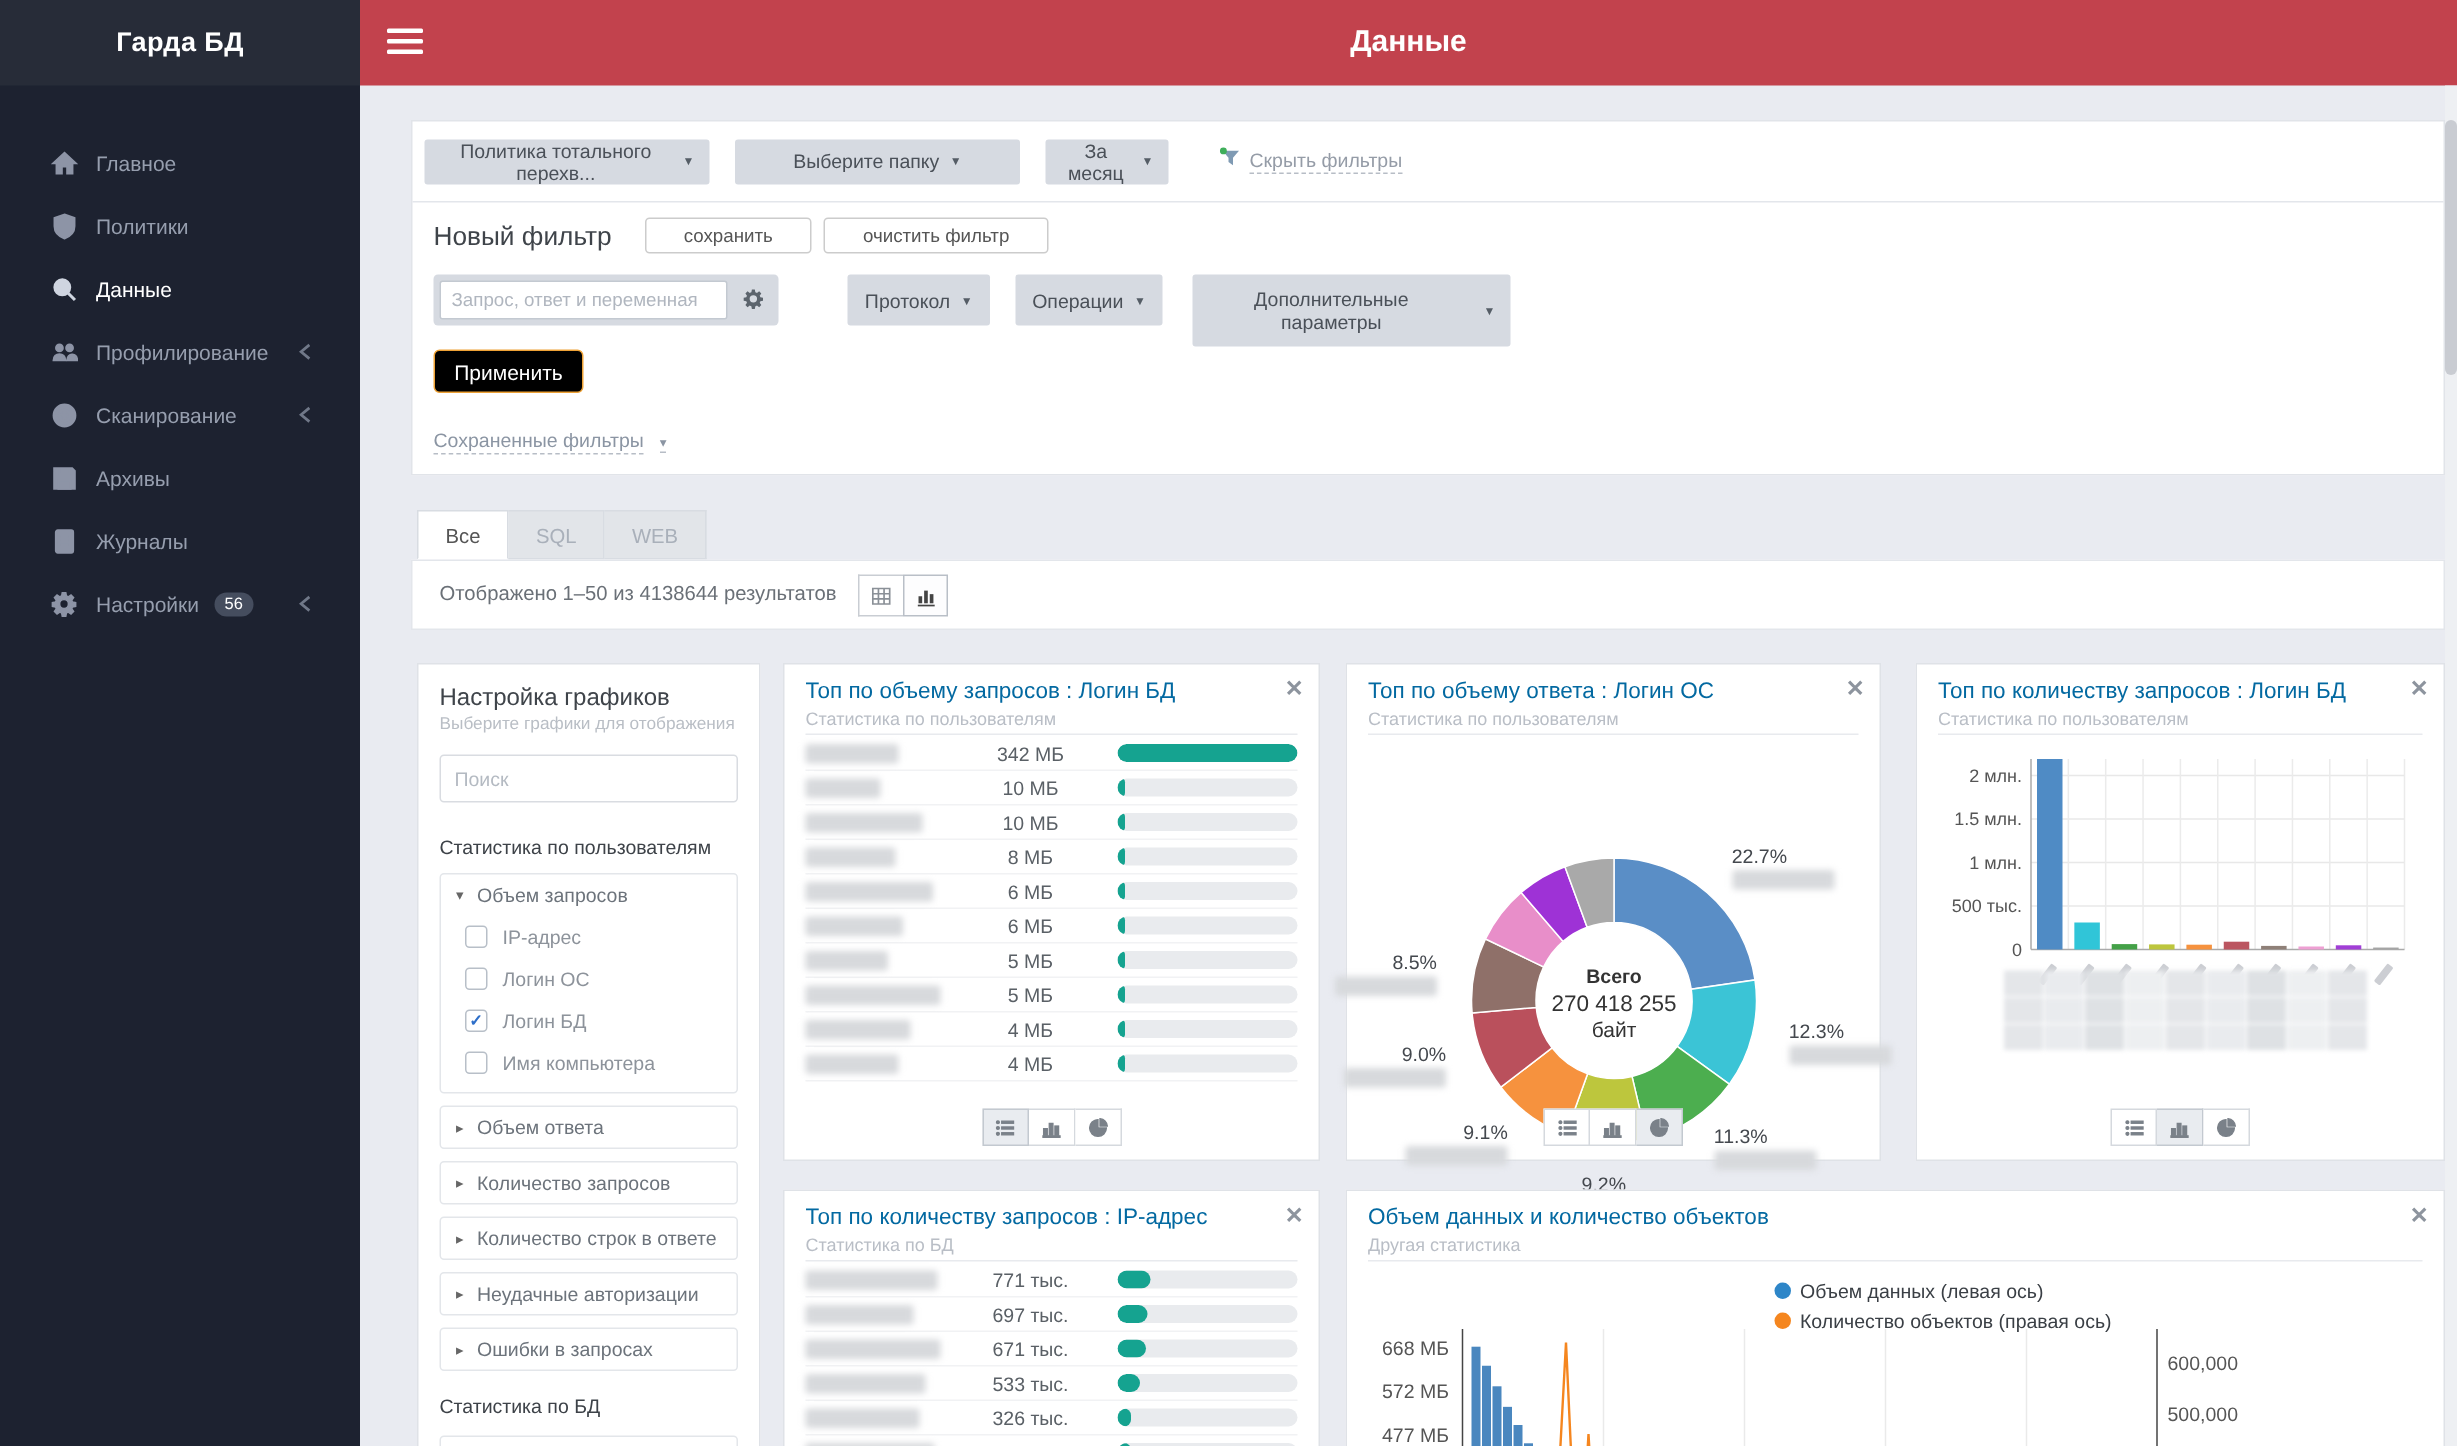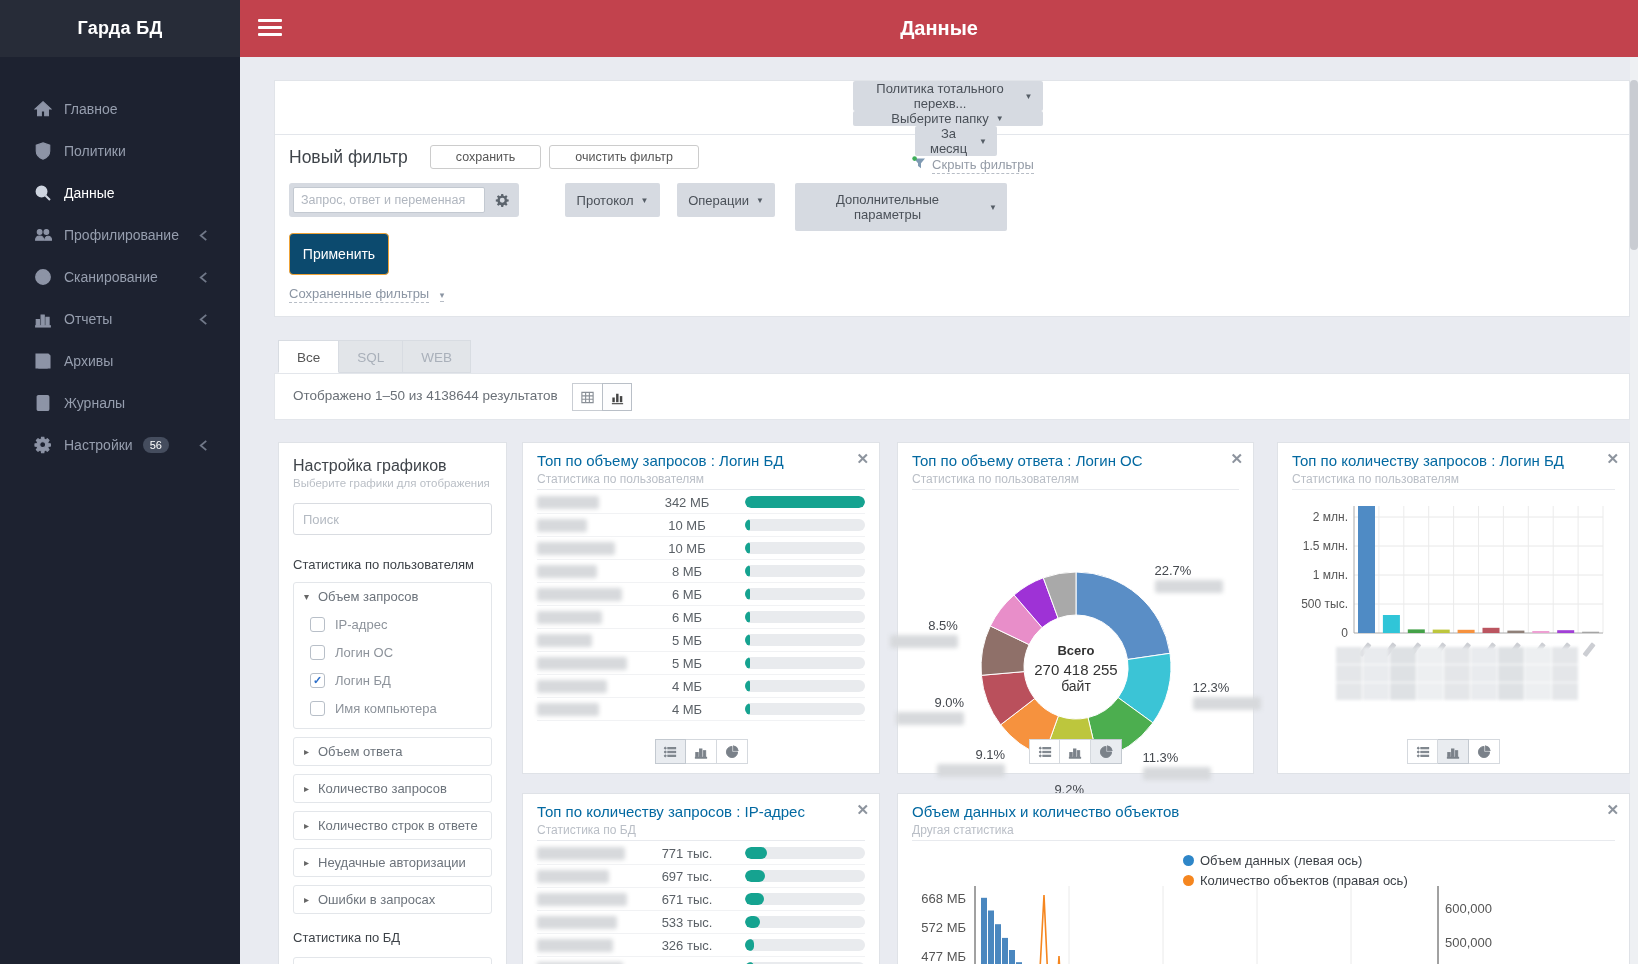--- a/index.html
+++ b/index.html
@@ -25,21 +25,21 @@
 
   
   #header{left:240px;top:0;width:1398px;height:57px;background:#c2424d;}
   #hamburger{position:absolute;left:18px;top:19px;width:24px;height:18px;cursor:pointer;}
   #hamburger div{height:3.2px;background:#fff;border-radius:1px;margin-bottom:3.6px;}
   #page-title{width:100%;text-align:center;line-height:57px;color:#fff;font-size:20px;font-weight:bold;}
 
   
   #panel{left:274px;top:80px;width:1356px;height:237px;background:#fff;border:1px solid #e1e4e9;box-sizing:border-box;}
   #toolbar-row{position:absolute;left:0;top:0;width:100%;height:54px;border-bottom:1px solid #e3e6eb;
-               display:flex;align-items:center;box-sizing:border-box;padding-left:8px;flex-direction:column;}
+               display:flex;align-items:center;box-sizing:border-box;padding-left:8px;}
   .drop-btn{background:#d6dae1;color:#4a5058;font-size:13px;height:30px;border:none;border-radius:2px;
             display:flex;align-items:center;padding:0 10px;cursor:pointer;box-sizing:border-box;}
   .caret{font-size:8px;color:#555d66;margin-left:7px;}
   #dd-policy{width:190px;justify-content:space-between;margin-right:17px;}
   #dd-folder{width:190px;justify-content:center;margin-right:17px;}
   #dd-period{width:82px;justify-content:center;}
   #hide-filters{margin-left:34px;display:flex;align-items:center;cursor:pointer;}
   #hide-filters .hf-label{font-size:13px;color:#959ca7;border-bottom:1px dashed #b7bdc6;padding-bottom:1px;margin-left:5px;}
 
   #nf-row{position:absolute;left:14px;top:64px;display:flex;align-items:center;}
@@ -52,21 +52,21 @@
                display:flex;align-items:center;box-sizing:border-box;}
   #query-input{width:192px;height:26px;margin-left:4px;border:1px solid #c3c9d1;border-radius:2px;
                font-size:12.5px;padding:0 7px;box-sizing:border-box;font-family:inherit;color:#444;}
   #query-input::placeholder{color:#b0b6bf;}
   #query-gear{flex:1;text-align:center;}
   #query-gear svg{width:15px;height:15px;fill:#5c646d;vertical-align:middle;}
   #dd-protocol{position:absolute;left:276px;top:0;width:95px;height:34px;justify-content:center;}
   #dd-operations{position:absolute;left:388px;top:0;width:98px;height:34px;justify-content:center;}
   #dd-extra{position:absolute;left:506px;top:0;width:212px;height:48px;justify-content:center;gap:12px;}
 
-  #apply-btn{position:absolute;left:14px;top:152px;width:100px;height:42px;background:#0c4a6e;border:1px solid #eea236;
+  #apply-btn{position:absolute;left:14px;top:152px;width:100px;height:29px;background:#000000;border:1px solid #eea236;
              border-radius:4px;color:#fff;font-size:14px;cursor:pointer;font-family:inherit;}
   #saved-filters{position:absolute;left:14px;top:205px;font-size:13px;color:#8b95a3;cursor:pointer;}
   #saved-filters span{border-bottom:1px dashed #b7bdc6;padding-bottom:1px;}
 
   
   #tabs{left:278px;top:340px;height:33px;display:flex;}
   .tab{height:33px;line-height:33px;padding:0 18px;font-size:13.5px;color:#a9b0ba;background:#e2e5e9;
        border:1px solid #d8dce2;border-left:none;cursor:pointer;box-sizing:border-box;}
   .tab:first-child{border-left:1px solid #d8dce2;}
   .tab.active{background:#fff;color:#555;border-bottom:1px solid #fff;}
@@ -179,32 +179,20 @@
               <polyline points="9,2 3,7 9,12"></polyline>
             </svg></span>
         </div>
         <div class="side-item">
           <span class="s-icon"><svg viewBox="0 0 16 16" fill="none" stroke-width="1.5" width="100%" height="100%">
               <circle cx="8" cy="8" r="6.3"></circle>
               <circle cx="8" cy="8" r="3.2"></circle>
               <circle cx="8" cy="8" r=".8" fill="inherit"></circle>
             </svg></span>
           <span class="s-label">Сканирование</span>
-          <span class="side-chev"><svg viewBox="0 0 12 14">
-              <polyline points="9,2 3,7 9,12"></polyline>
-            </svg></span>
-        </div>
-        <div class="side-item">
-          <span class="s-icon"><svg viewBox="0 0 16 16" stroke="none" width="100%" height="100%">
-              <rect x="2" y="8.5" width="2.8" height="5"></rect>
-              <rect x="6.3" y="4.5" width="2.8" height="9"></rect>
-              <rect x="10.6" y="6.5" width="2.8" height="7"></rect>
-              <rect x="1.5" y="14" width="13" height="1.1"></rect>
-            </svg></span>
-          <span class="s-label">Отчеты</span>
           <span class="side-chev"><svg viewBox="0 0 12 14">
               <polyline points="9,2 3,7 9,12"></polyline>
             </svg></span>
         </div>
         <div class="side-item">
           <span class="s-icon"><svg viewBox="0 0 16 16" fill="none" stroke-width="1.4" width="100%" height="100%">
               <path d="M2 2h10.5L14 3.5V14H2z"></path>
               <path d="M5 2v3.5h6V2M4.5 9h7v5h-7z"></path>
             </svg></span>
           <span class="s-label">Архивы</span>
@@ -534,21 +522,21 @@
           <div class="blur" style="width:68px;margin:2px auto 0;"></div>
         </div>
         <div class="pie-label" style="left: 107.161px; top: 273.246px; transform: translate(-100%, -50%); text-align: right;">
           <div>9.1%</div>
           <div class="blur" style="width:68px;margin-left:auto;"></div>
         </div>
         <div class="pie-label" style="left: 66.1515px; top: 220.748px; transform: translate(-100%, -50%); text-align: right;">
           <div>9.0%</div>
           <div class="blur" style="width:68px;margin-left:auto;"></div>
         </div>
-        <div class="pie-label" style="left: 59.9188px; top: 144px; transform: translate(-100%, -50%); text-align: right;">
+        <div class="pie-label" style="left: 59.9188px; top: 160px; transform: translate(-100%, -50%); text-align: right;">
           <div>8.5%</div>
           <div class="blur" style="width:68px;margin-left:auto;"></div>
         </div>
         <div id="donut-center" style="left: 118px; top: 154px;">
           <div class="dc1">Всего</div>
                  <div class="dc2">270 418 255</div>
                  <div class="dc3">байт</div>
         </div>
       </div>
     <div class="trio">

